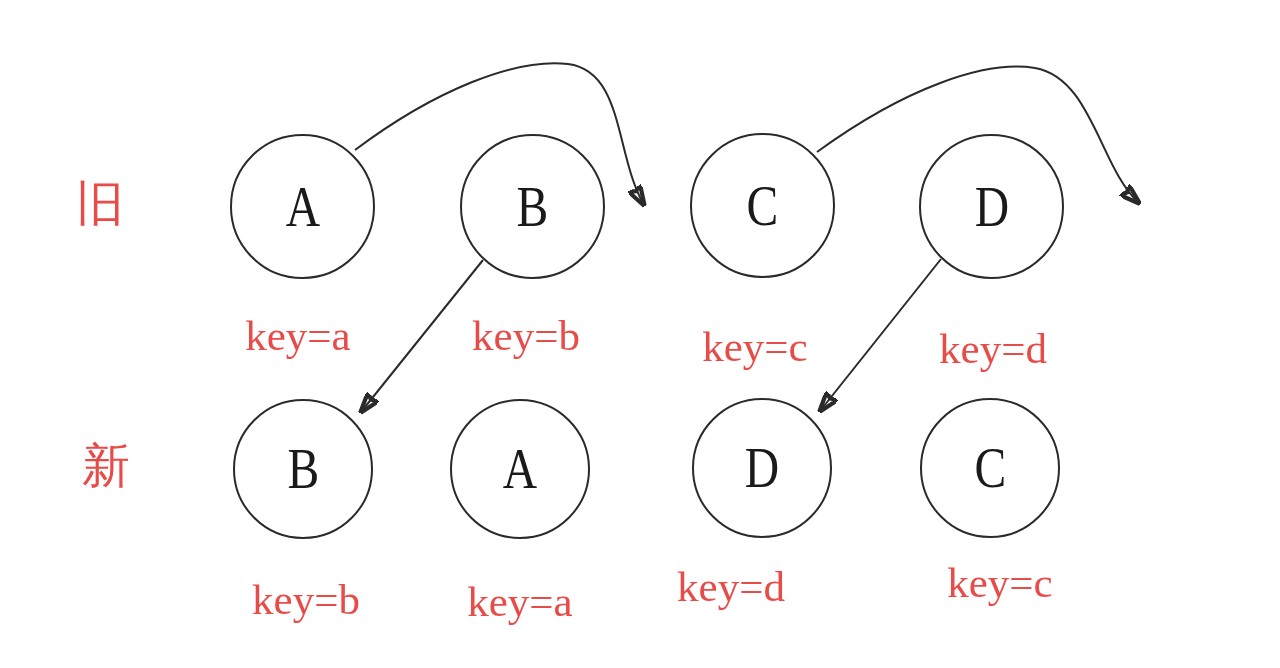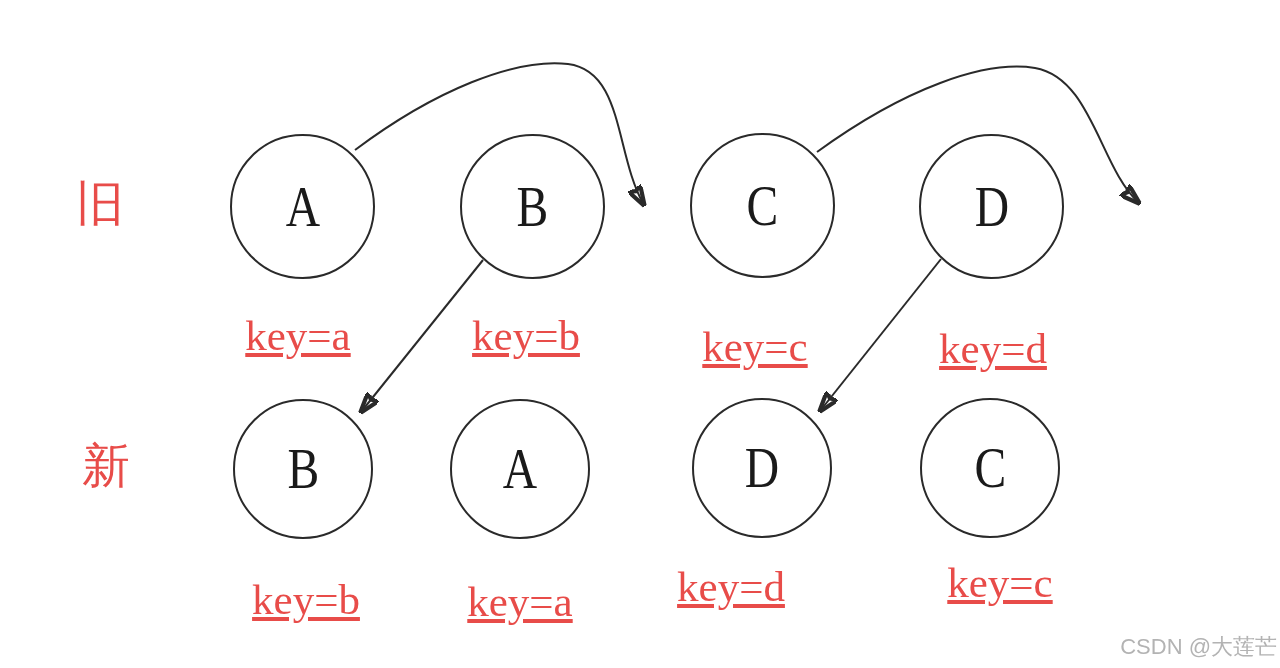--- a/index.html
+++ b/index.html
@@ -23,21 +23,20 @@
   .node.old{width:145px;height:145px;}
   .node.new{width:140px;height:140px;}
   .node-letter{
     font-size:58px;line-height:1;color:#1a1a1a;
     transform:scaleX(0.82);
   }
   .key-label{
     position:absolute;width:150px;text-align:center;
     font-size:43px;line-height:1;color:var(--red,#e84c49);
     white-space:nowrap;
-    text-decoration:underline;
   }
   .row-label{
     position:absolute;font-size:48px;line-height:1;color:var(--red,#e84c49);
   }
   .watermark{
     position:absolute;right:3px;top:634px;
     font-family:"Liberation Sans","DejaVu Sans",sans-serif;
     font-size:22px;line-height:1.2;color:var(--wm,#b3b3b3);
   }
 </style>
@@ -90,14 +89,13 @@
   </div>
   <div class="node new" style="left:920px;top:398px">
     <span class="node-letter">C</span>
   </div>
 
   <div class="key-label" style="left:231px;top:578px">key=b</div>
   <div class="key-label" style="left:445px;top:580px">key=a</div>
   <div class="key-label" style="left:656px;top:565px">key=d</div>
   <div class="key-label" style="left:925px;top:561px">key=c</div>
 
-  <div class="watermark">CSDN @大莲芒</div>
 </div>
 
 </body></html>

